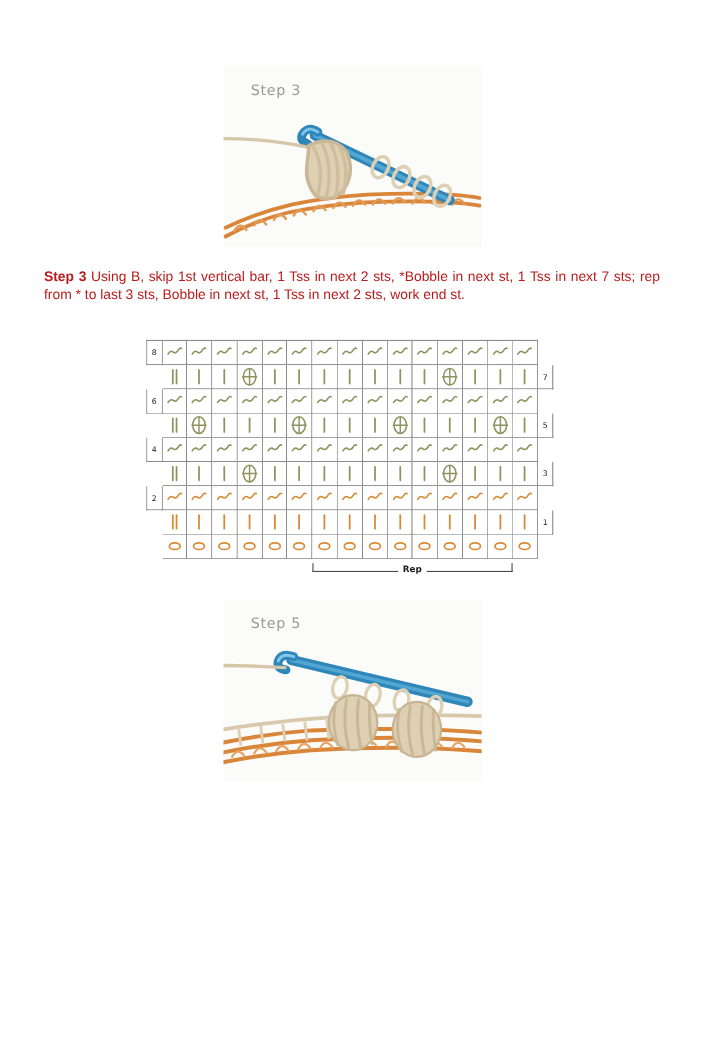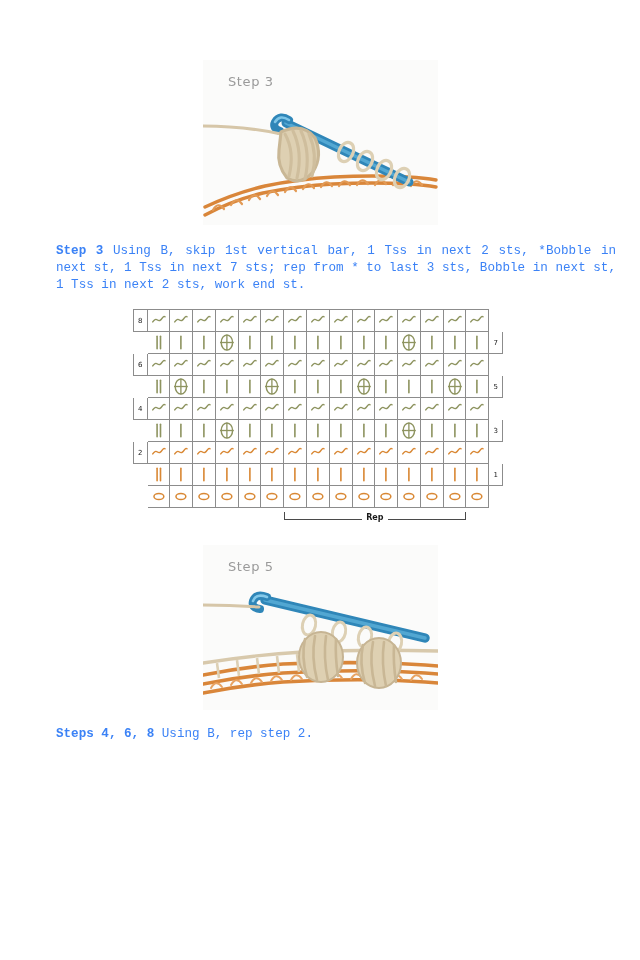--- a/index.html
+++ b/index.html
@@ -31,23 +31,22 @@
   .photo-art { position: absolute; inset: 0; }
 
   
   .instr {
     position: absolute;
     left: 40px;
     width: 560px;
     font-size: 12.6px;
     line-height: 17px;
     text-align: justify;
-    color: #3b82f6;
-    font-family: Liberation Mono, monospace;
-    margin-left: 16px;
+    color: #b91c1c;
+    font-family: Liberation Sans, sans-serif;
   }
   .instr b { font-weight: bold; }
   .instr-1 { top: 230px; }
   .instr-2 { top: 713px; }
   .instr-line { display: block; }
 
   
   .chart-wrap {
     position: absolute;
     left: 133px;
@@ -987,14 +986,13 @@
         <path d="M170 97 Q166 118 172 141"></path>
         <path d="M181 97 Q178 118 183 141"></path>
         <path d="M191 100 Q190 118 193 137"></path>
       </g>
     </g>
     <text x="25" y="26" font-family="DejaVu Sans, Liberation Sans, sans-serif" font-size="13" fill="#9a9a9a" letter-spacing="0.6">Step 5</text>
   </svg>
 </div>
 
 <p class="instr instr-2">
-  <span class="instr-line"><b>Steps 4, 6, 8</b><span> Using B, rep step 2.</span></span>
 </p>
 
 </body></html>

